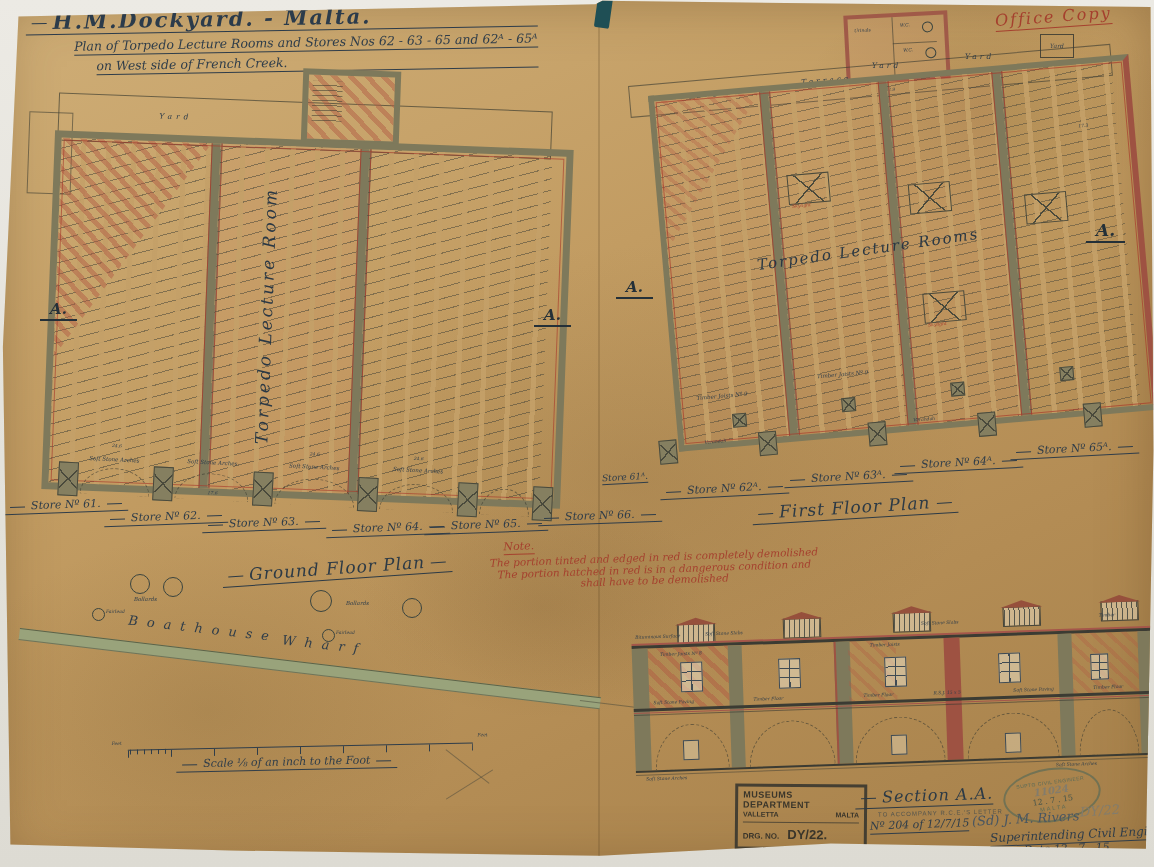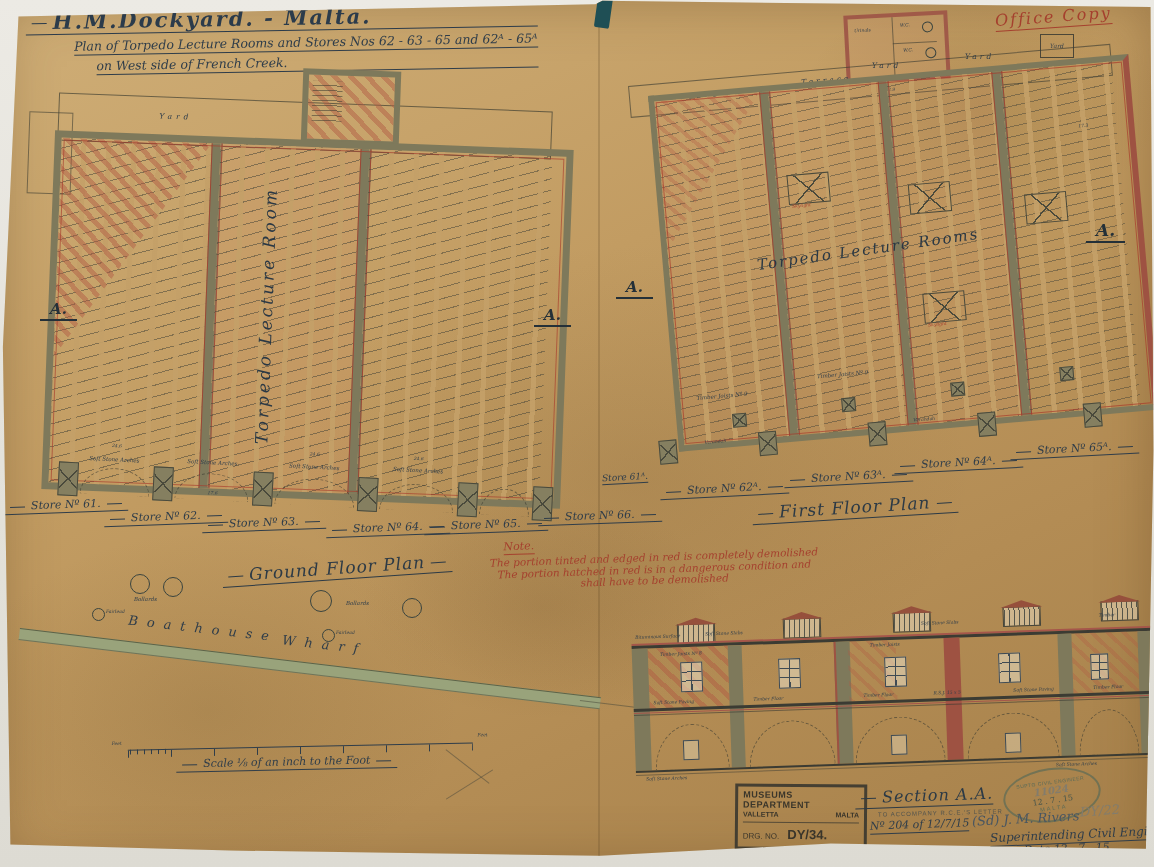--- a/index.html
+++ b/index.html
@@ -277,22 +277,22 @@
       <div class="lbl t4 abs" style="left:420px;top:176px;">Soft Stone Arches</div>
     </div>
 
     <div class="abs stampink" style="left:735px;top:784px;width:132px;height:66px;border:3px solid rgba(50,50,45,.85);padding:3px 5px;box-sizing:border-box;transform:rotate(.5deg);">
       <div style="font-size:9px;font-weight:bold;letter-spacing:.5px;">MUSEUMS DEPARTMENT</div>
       <div style="display:flex;justify-content:space-between;margin-top:1px;">
         <span style="font-size:7px;font-weight:bold;">VALLETTA</span>
         <span style="font-size:7px;font-weight:bold;">MALTA</span>
       </div>
       <div style="border-top:1px solid rgba(50,50,45,.7);margin-top:4px;padding-top:4px;display:flex;align-items:baseline;gap:8px;">
-        <span style="font-size:8px;font-weight:normal;">DRG. NO.</span>
-        <span style="font-size:13px;font-weight:bold;">DY/34.</span>
+        <span style="font-size:8px;font-weight:bold;">DRG. NO.</span>
+        <span style="font-size:13px;font-weight:bold;">DY/22.</span>
       </div>
     </div>
 
     <div class="cap u ldash abs" style="left:855px;top:786px;transform:rotate(-2deg);font-size:16px;">Section A.A.</div>
     <div class="abs" style="left:878px;top:810px;font-family:'Liberation Sans',sans-serif;font-size:6px;letter-spacing:1px;color:rgba(62,72,78,.8);transform:rotate(-1.5deg);">TO ACCOMPANY R.C.E.'S LETTER</div>
     <div class="lbl u abs" style="left:870px;top:819px;font-size:11px;transform:rotate(-2deg);">Nº 204 of 12/7/15</div>
 
     <div class="abs" style="left:1003px;top:768px;width:94px;height:50px;border:2px solid rgba(70,100,90,.55);border-radius:50%;transform:rotate(-8deg);display:flex;flex-direction:column;align-items:center;justify-content:center;box-shadow:inset 0 0 0 1px rgba(70,100,90,.0), inset 0 0 0 2px rgba(70,100,90,.0);">
       <div style="font-family:'Liberation Sans',sans-serif;font-size:5px;letter-spacing:.5px;color:rgba(70,100,90,.8);">SUPTG CIVIL ENGINEER</div>
       <div class="pencil" style="font-style:italic;font-weight:bold;font-size:10px;">11024</div>

